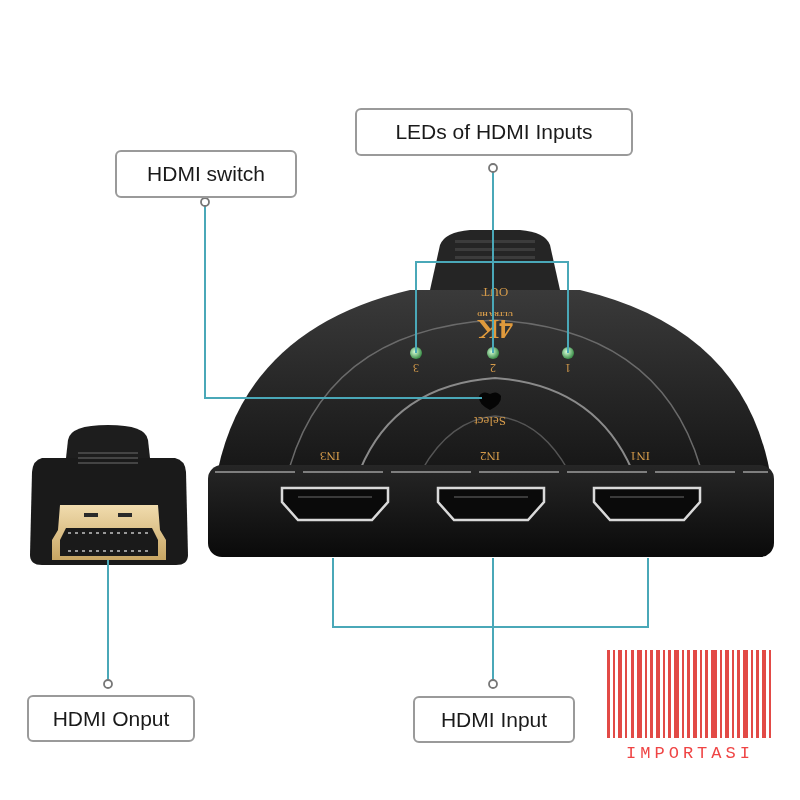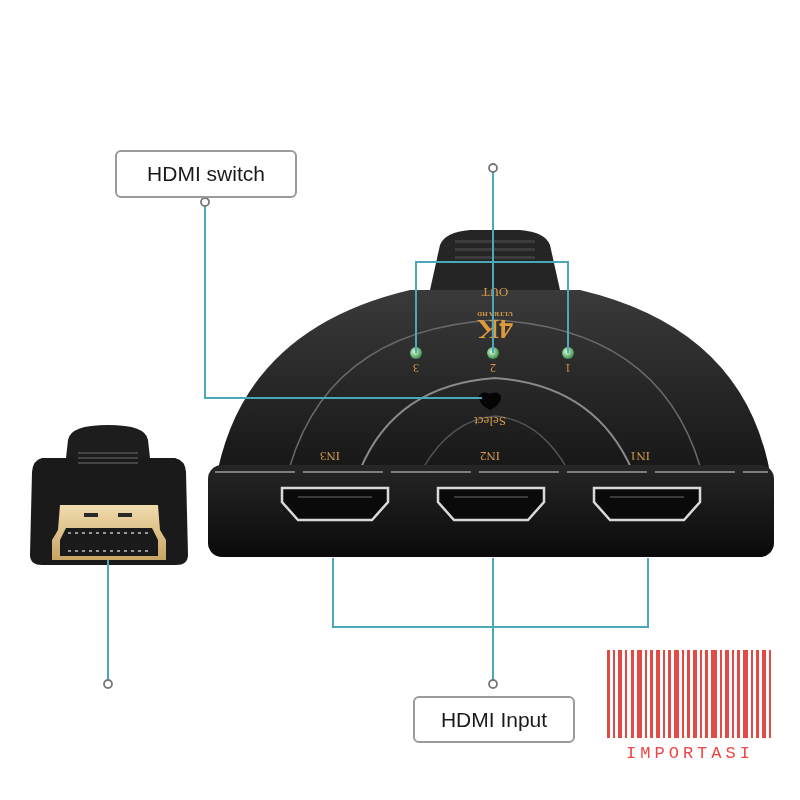--- a/index.html
+++ b/index.html
@@ -111,20 +111,22 @@
     <g fill="#fff" stroke="#777" stroke-width="1.8">
       <circle cx="205" cy="202" r="4"></circle>
       <circle cx="493" cy="168" r="4"></circle>
       <circle cx="493" cy="684" r="4"></circle>
       <circle cx="108" cy="684" r="4"></circle>
     </g>
   </svg>
 
   
   <div class="label" style="left:115px;top:150px;width:182px;height:48px;">HDMI switch</div>
+  <div class="label" style="left:355px;top:108px;width:278px;height:48px;">LEDs of HDMI Inputs</div>
+  <div class="label" style="left:27px;top:695px;width:168px;height:47px;">HDMI Onput</div>
   <div class="label" style="left:413px;top:696px;width:162px;height:47px;">HDMI Input</div>
 
   
   <div class="brand">
     <svg width="170" height="92" viewBox="0 0 170 92">
       <g fill="#e24a46">
         <rect x="2" y="0" width="3" height="88"></rect>
           <rect x="8" y="0" width="2" height="88"></rect>
         <rect x="13" y="0" width="4" height="88"></rect>
           <rect x="20" y="0" width="2" height="88"></rect>

